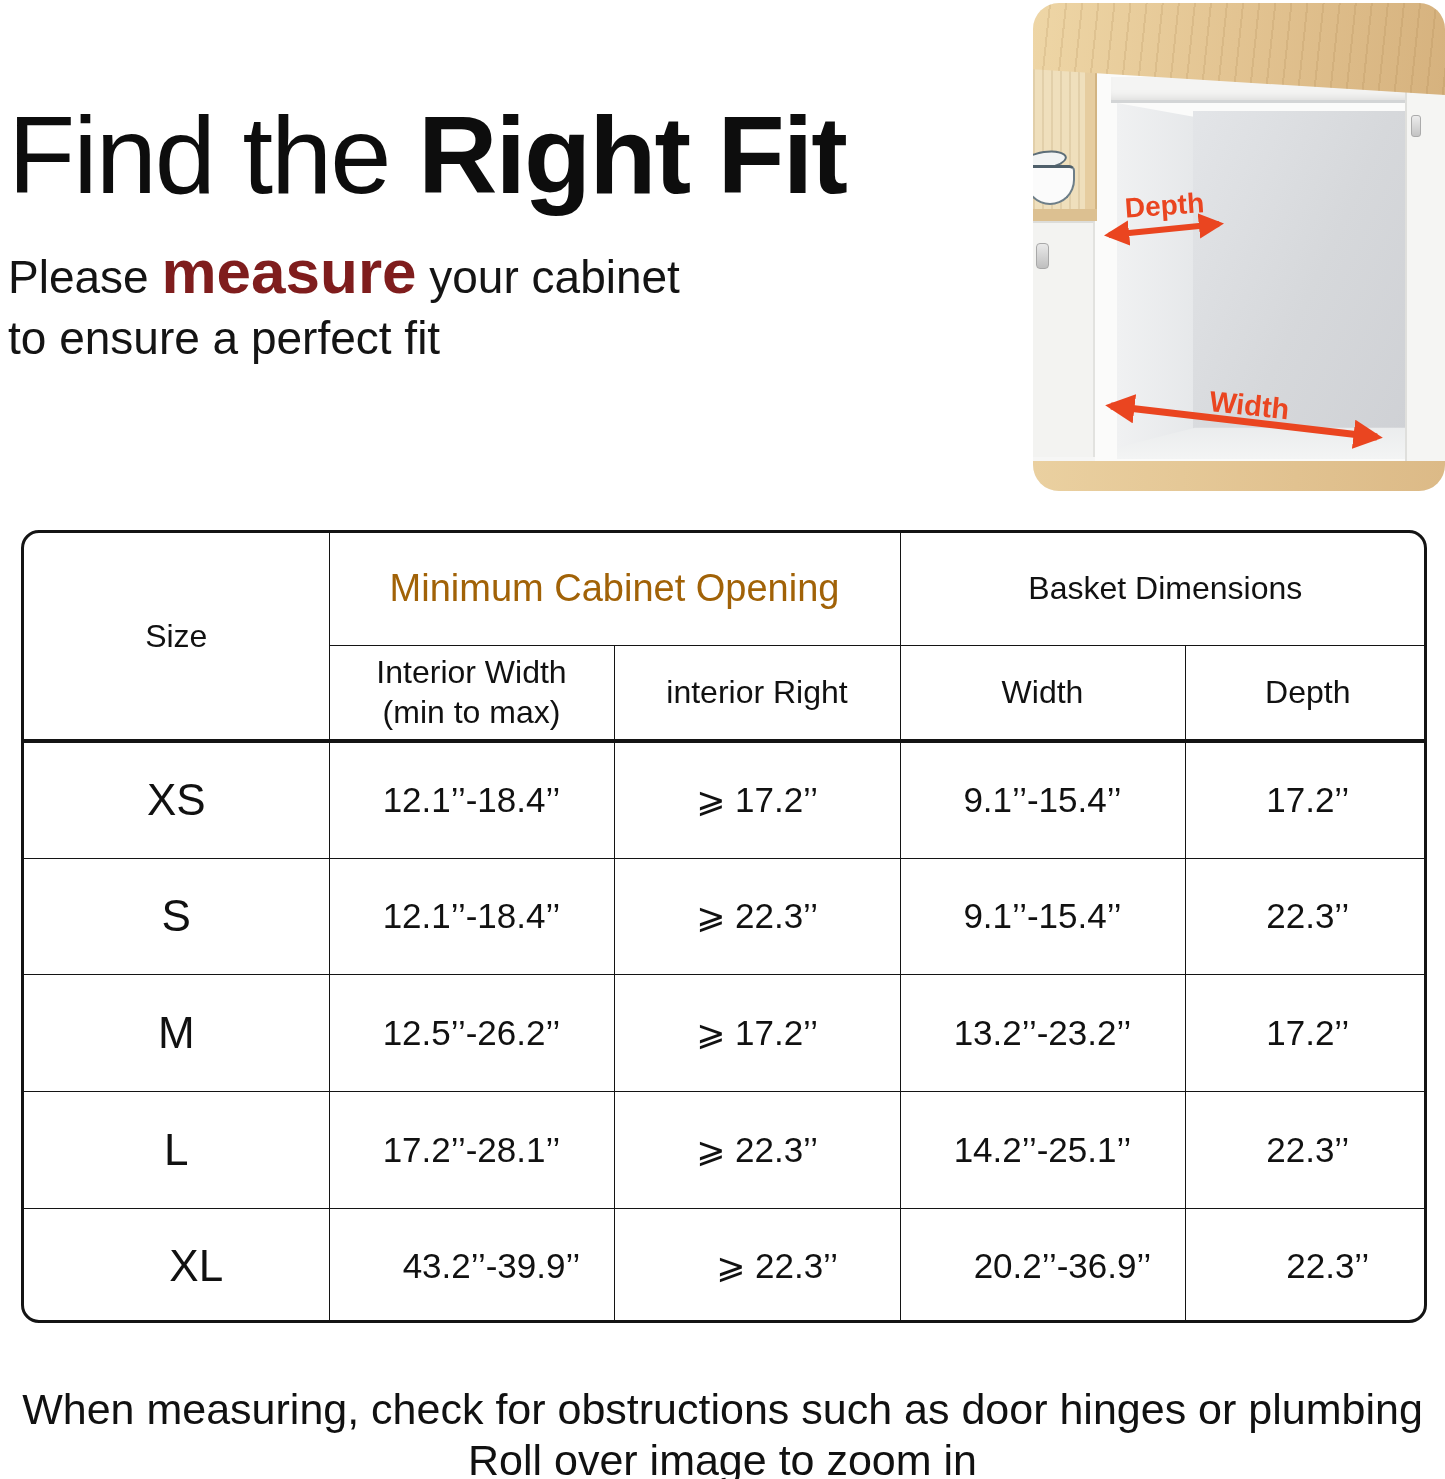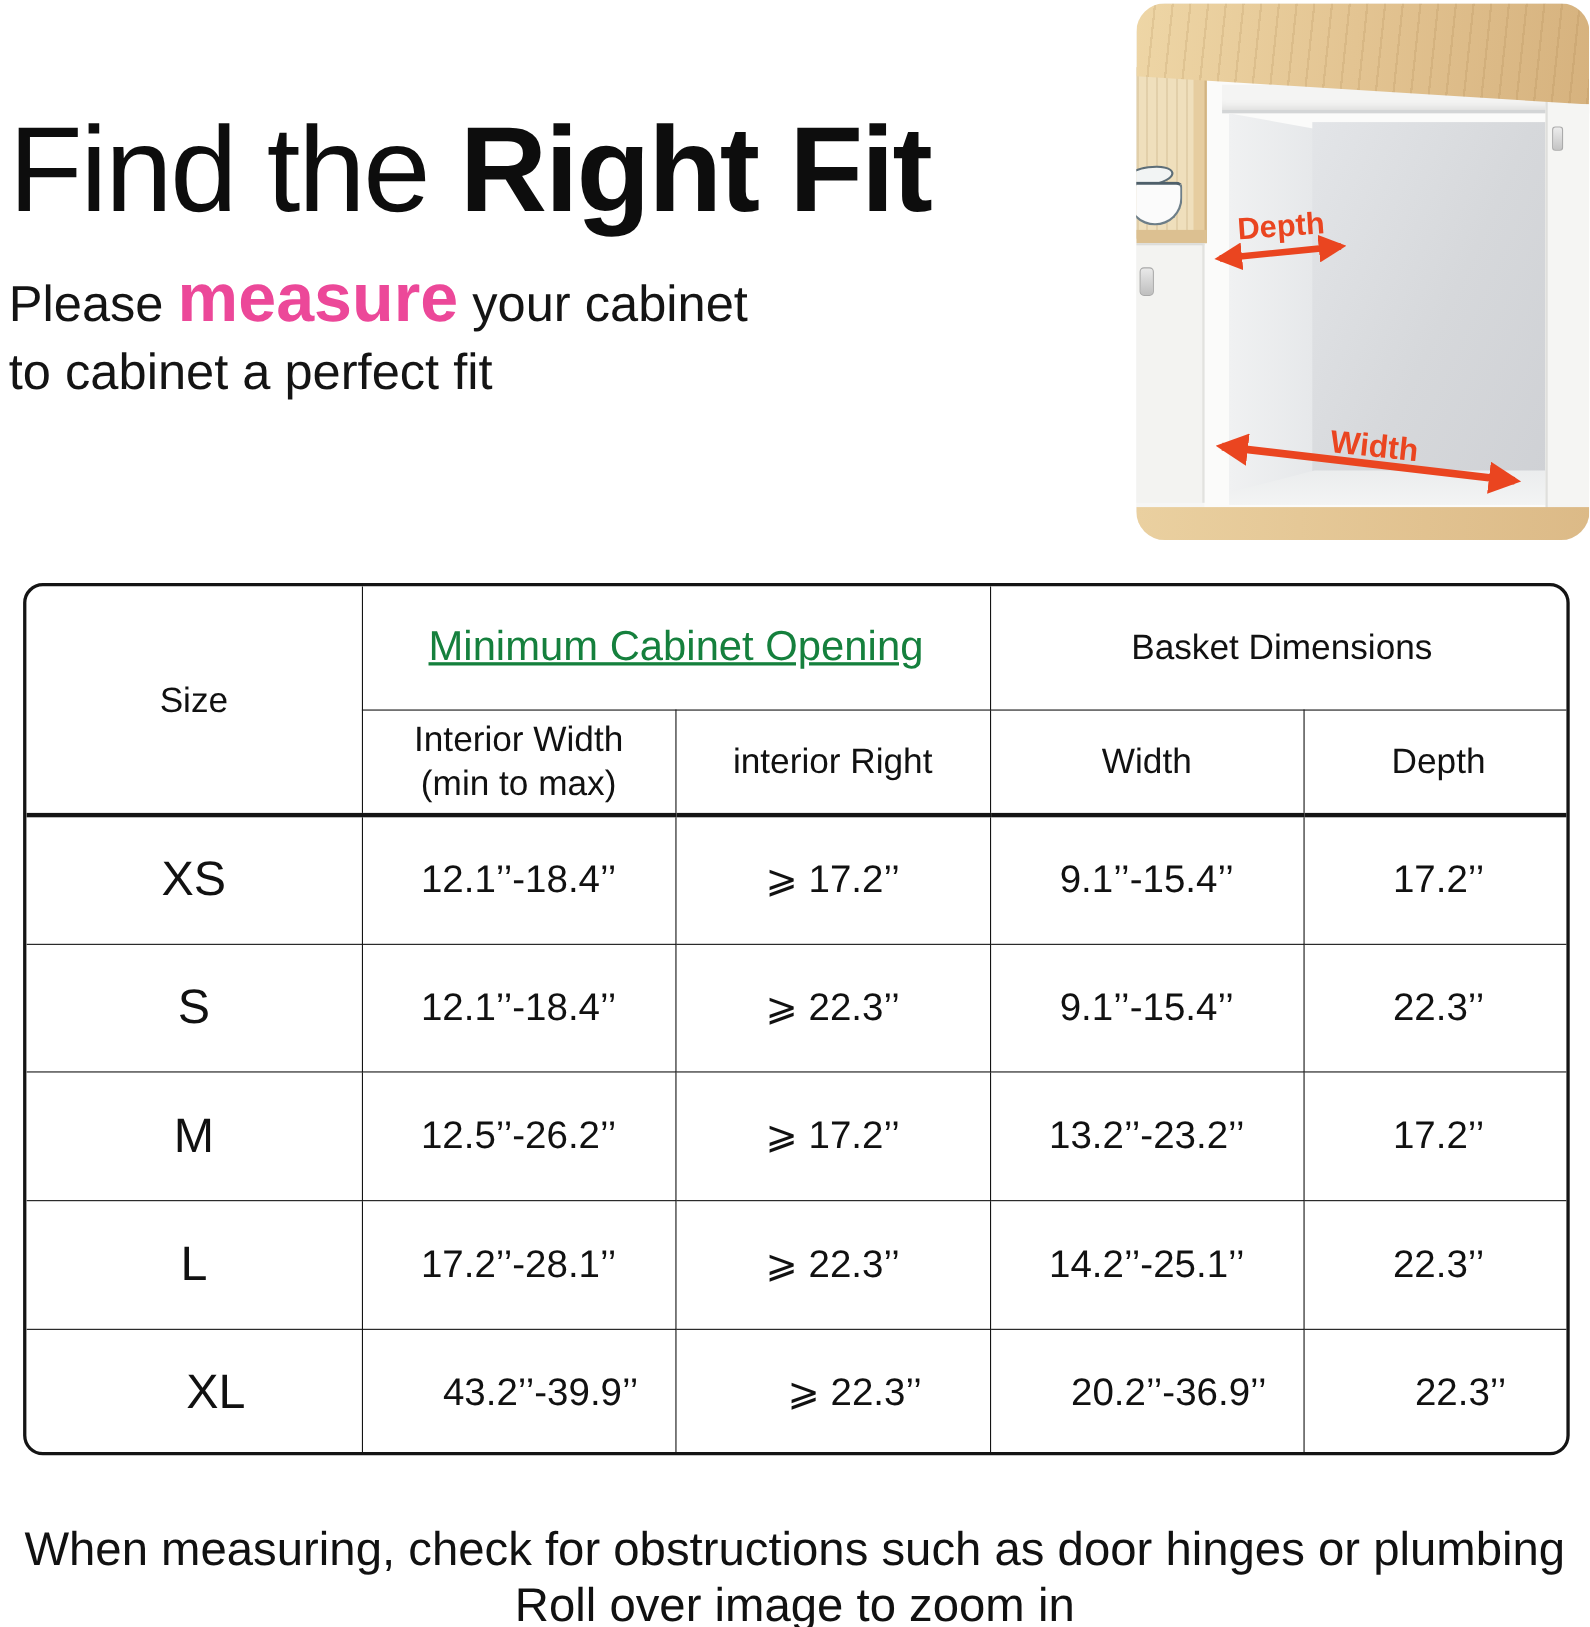--- a/index.html
+++ b/index.html
@@ -8,21 +8,21 @@
     position:relative;width:1445px;height:1479px;background:#ffffff;overflow:hidden;
     font-family:"Liberation Sans","DejaVu Sans",sans-serif;color:#111;
   }
 
   
   .title{position:absolute;left:8px;top:92px;font-size:110px;line-height:1.15;
     letter-spacing:-2px;white-space:nowrap;color:#0d0d0d;}
   .title .t-reg{font-weight:400;}
   .title .t-bold{font-weight:800;margin-top:12px;}
   .subtitle{position:absolute;left:8px;top:234px;font-size:46px;line-height:1.22;color:#141414;}
-  .subtitle .hl{font-size:62px;font-weight:700;color:#ec4899;}
+  .subtitle .hl{font-size:62px;font-weight:700;color:#7f1d1d;}
 
   
   .photo{position:absolute;left:1033px;top:3px;width:412px;height:488px;border-radius:26px;
     overflow:hidden;background:#f6f6f5;}
   .wood-top{position:absolute;left:0;top:0;width:100%;height:92px;
     background:linear-gradient(97deg,#eed6a6 0%,#e3c492 48%,#d6b27e 100%);
     clip-path:polygon(0 0,100% 0,100% 100%,0 72%);}
   .wood-top .grain{position:absolute;inset:0;
     background:repeating-linear-gradient(96deg,rgba(150,110,55,.14) 0 2px,transparent 2px 16px);}
   .shelf-back{position:absolute;left:0;top:58px;width:64px;height:156px;background:#efdfbc;
@@ -61,41 +61,41 @@
   .size-table-wrap{position:absolute;left:21px;top:530px;width:1406px;height:793px;
     border:3px solid #141414;border-radius:18px;overflow:hidden;background:#fff;}
   table.size-table{width:100%;height:100%;border-collapse:collapse;table-layout:fixed;}
   .size-table th,.size-table td{border:1.6px solid #141414;text-align:center;vertical-align:middle;
     padding:0;font-weight:400;}
   .size-table tr>*:first-child{border-left:none;}
   .size-table tr>*:last-child{border-right:none;}
   .size-table tr.r1>*{border-top:none;}
   .size-table tr.last>*{border-bottom:none;padding-left:40px;}
   .th-size{font-size:32px;}
-  .th-group-orange{font-size:38px;font-weight:700;color:#15803d;text-decoration:underline;}
+  .th-group-orange{font-size:38px;font-weight:700;color:#a16207;}
   .th-group{font-size:32px;}
   .th-sub{font-size:32px;line-height:1.25;}
   .cell-size{font-size:44px;}
   .cell-val{font-size:35px;font-weight:600;font-family:"Liberation Sans","DejaVu Sans",sans-serif;}
   .thick-b{border-bottom-width:4px !important;}
 
   
   .footer{position:absolute;left:0;top:1384px;width:1445px;text-align:center;
     font-size:43px;line-height:1.18;color:#111;}
 </style>
 </head>
 <body>
 
 <div class="canvas">
 
   <h1 class="title" style="margin:0;"><span class="t-reg">Find the </span><span class="t-bold">Right Fit</span></h1>
 
   <div class="subtitle">
     <div><span>Please </span><span class="hl">measure</span><span> your cabinet</span></div>
-    <div>to cabinet a perfect fit</div>
+    <div>to ensure a perfect fit</div>
   </div>
 
   <div class="photo">
     <div class="cab-face"></div>
     <div class="rail"></div>
     <div class="opening-left"></div>
     <div class="opening-back"></div>
     <div class="opening-floor"></div>
     <div class="right-door"></div>
     <div class="right-handle"></div>

